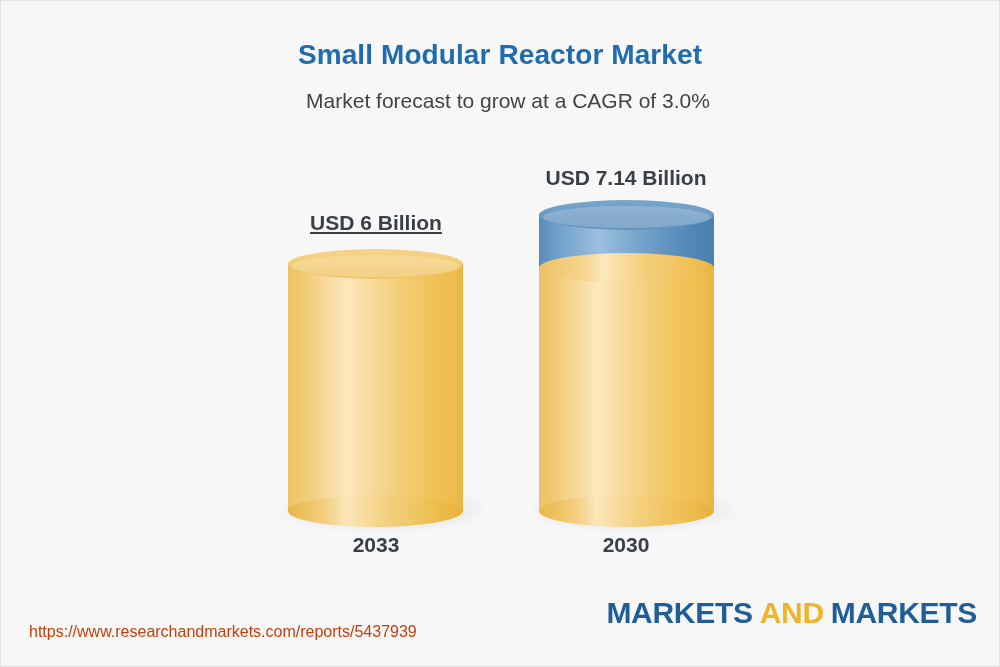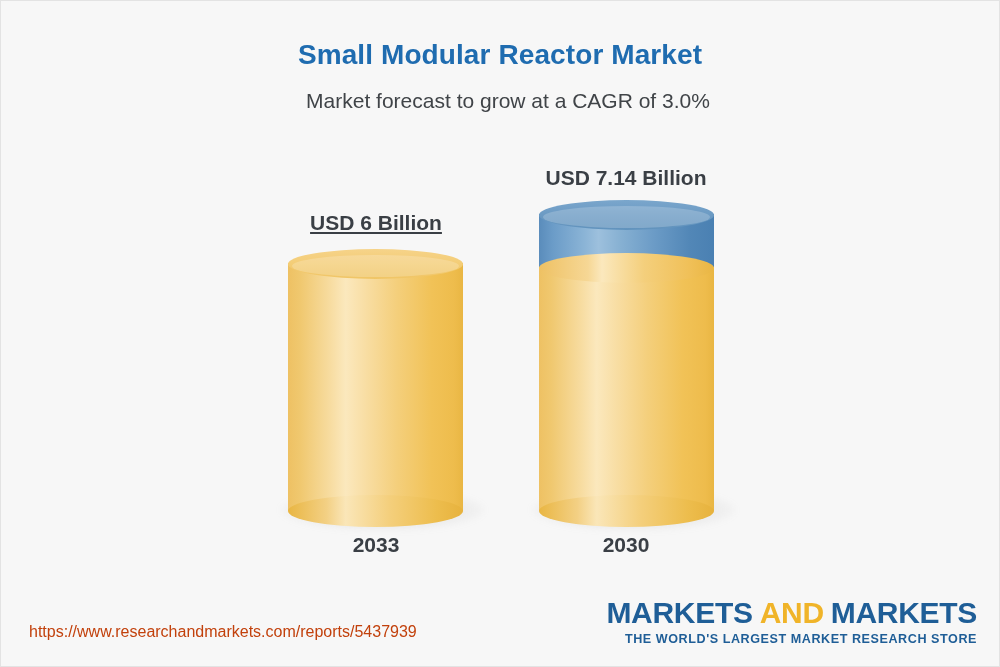--- a/index.html
+++ b/index.html
@@ -227,16 +227,15 @@
     <div class="cyl-rim" style="left:542px; top:205px; width:167px; height:22px;"></div>
   </div>
 
   <div class="cat-label" id="cat-2024">2033</div>
   <div class="cat-label" id="cat-2030">2030</div>
 
   <div class="footer-url">https://www.researchandmarkets.com/reports/5437939</div>
 
   <div class="logo">
     <div class="logo-main"><span class="logo-word-blue">MARKETS</span><span class="logo-word-gold" style="margin:0 7px;">AND</span><span class="logo-word-blue">MARKETS</span></div>
-    <div class="logo-tag">THE WORLD'S LARGEST MARKET RESEARCH STORE</div>
   </div>
 
 </div>
 
 </body></html>

